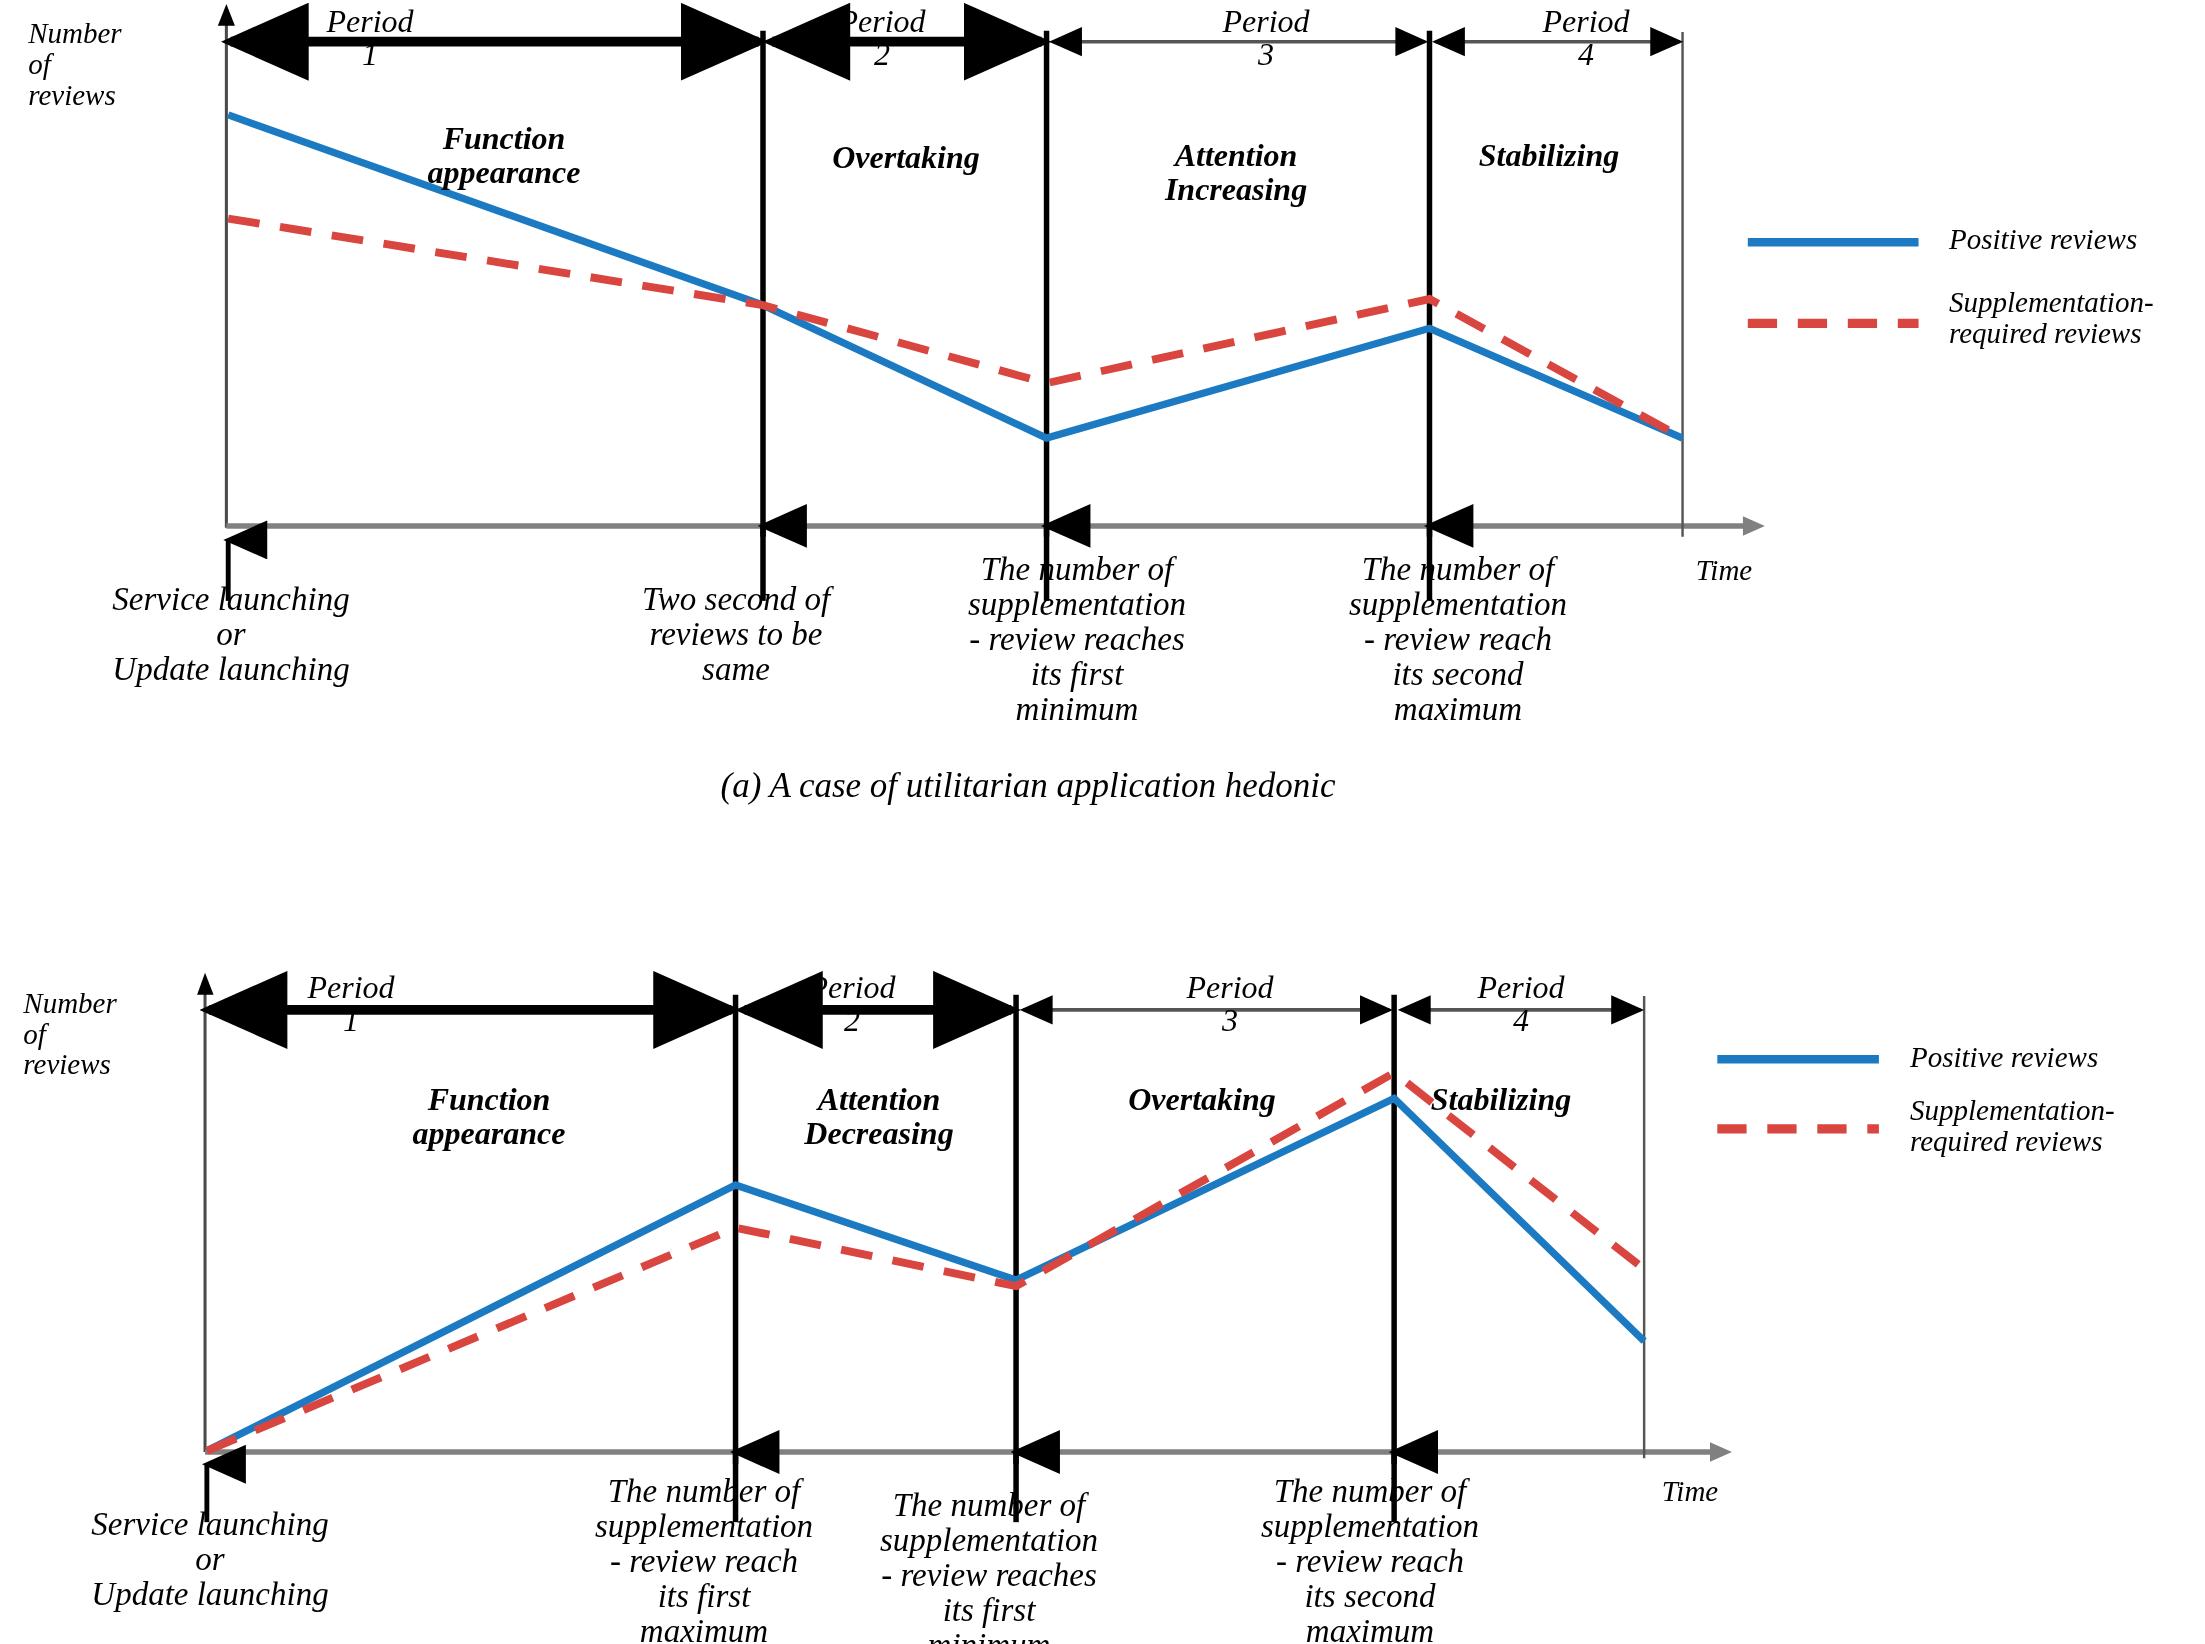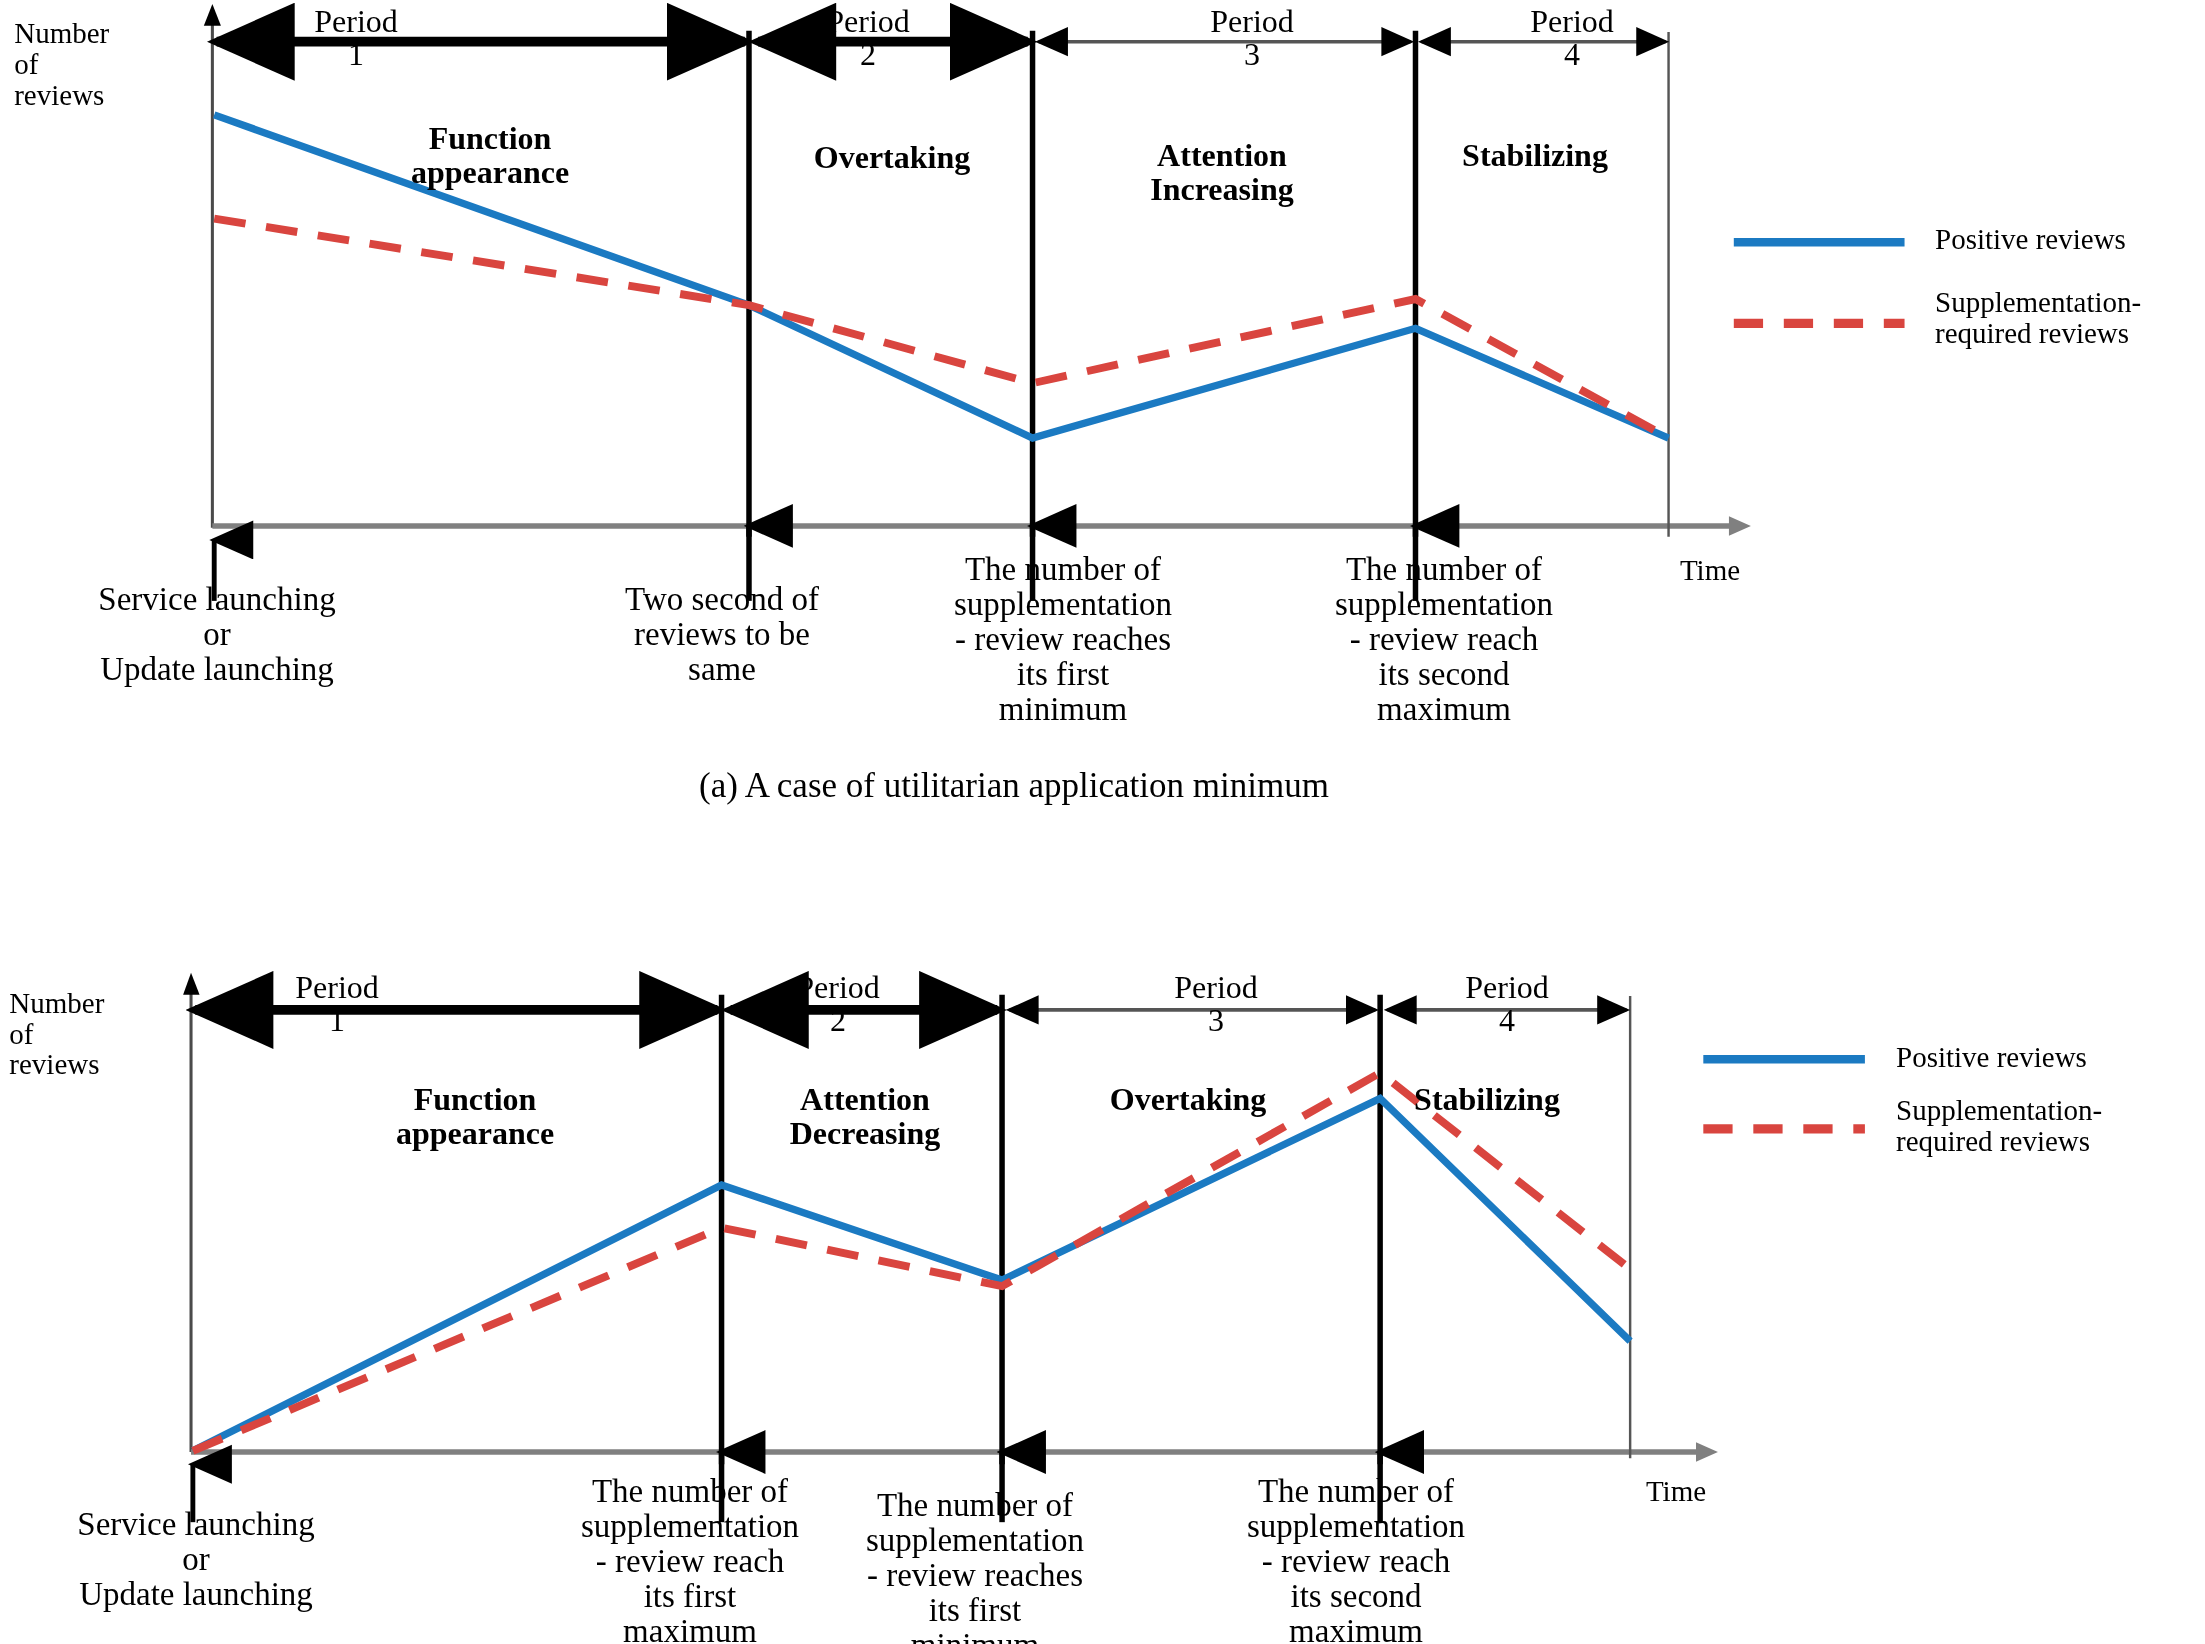--- a/index.html
+++ b/index.html
@@ -1,18 +1,18 @@
 <!DOCTYPE html>
 <html style="font-size:9.8px"><head>
 <meta charset="utf-8">
 <style>
   html,body{margin:0;padding:0;background:#fff;}
   body{width:2205px;height:1644px;font-family:"Liberation Serif",serif;color:#000;}
   #root{position:relative;width:2205px;height:1644px;overflow:hidden;}
-  .panel{position:absolute;left:2px;width:1894px;}
+  .panel{position:absolute;left:16px;width:1894px;font-style:italic;}
   .svgwrap{position:absolute;left:0;top:0;}
   .txt{position:absolute;white-space:pre;line-height:1.06;}
   .ctr{text-align:center;transform:translateX(-50%);}
   .period-word{font-size:32px;}
   .phase{font-size:32px;font-weight:bold;}
   .axis-lab{font-size:29px;}
   .annot{font-size:33px;}
   .legend-lab{font-size:29px;}
   .caption{font-size:35px;}
 </style>
@@ -103,21 +103,21 @@
     <div class="txt annot ctr" style="left:1442px;top:552px;">The number of
 supplementation
 - review reach
 its second
 maximum</div>
 
     <div class="txt legend-lab" style="left:1933px;top:224px;">Positive reviews</div>
     <div class="txt legend-lab" style="left:1933px;top:287px;">Supplementation-
 required reviews</div>
 
-    <div class="txt caption ctr" style="left:1012px;top:767px;">(a) A case of utilitarian application minimum</div>
+    <div class="txt caption ctr" style="left:1012px;top:767px;">(a) A case of utilitarian application hedonic</div>
   </div>
 
   <div class="panel" id="panel-b" style="top:842px;height:803px;">
 
     <svg class="svgwrap" width="2205" height="803" viewBox="0 0 3616 1316">
 
       <line x1="310" y1="225" x2="310" y2="1000" stroke="#4a4a4a" stroke-width="5"></line>
       <path d="M310,214 L297,250 L324,250 z" fill="#000"></path>
 
       <line x1="310" y1="1000" x2="2790" y2="1000" stroke="#808080" stroke-width="9"></line>

